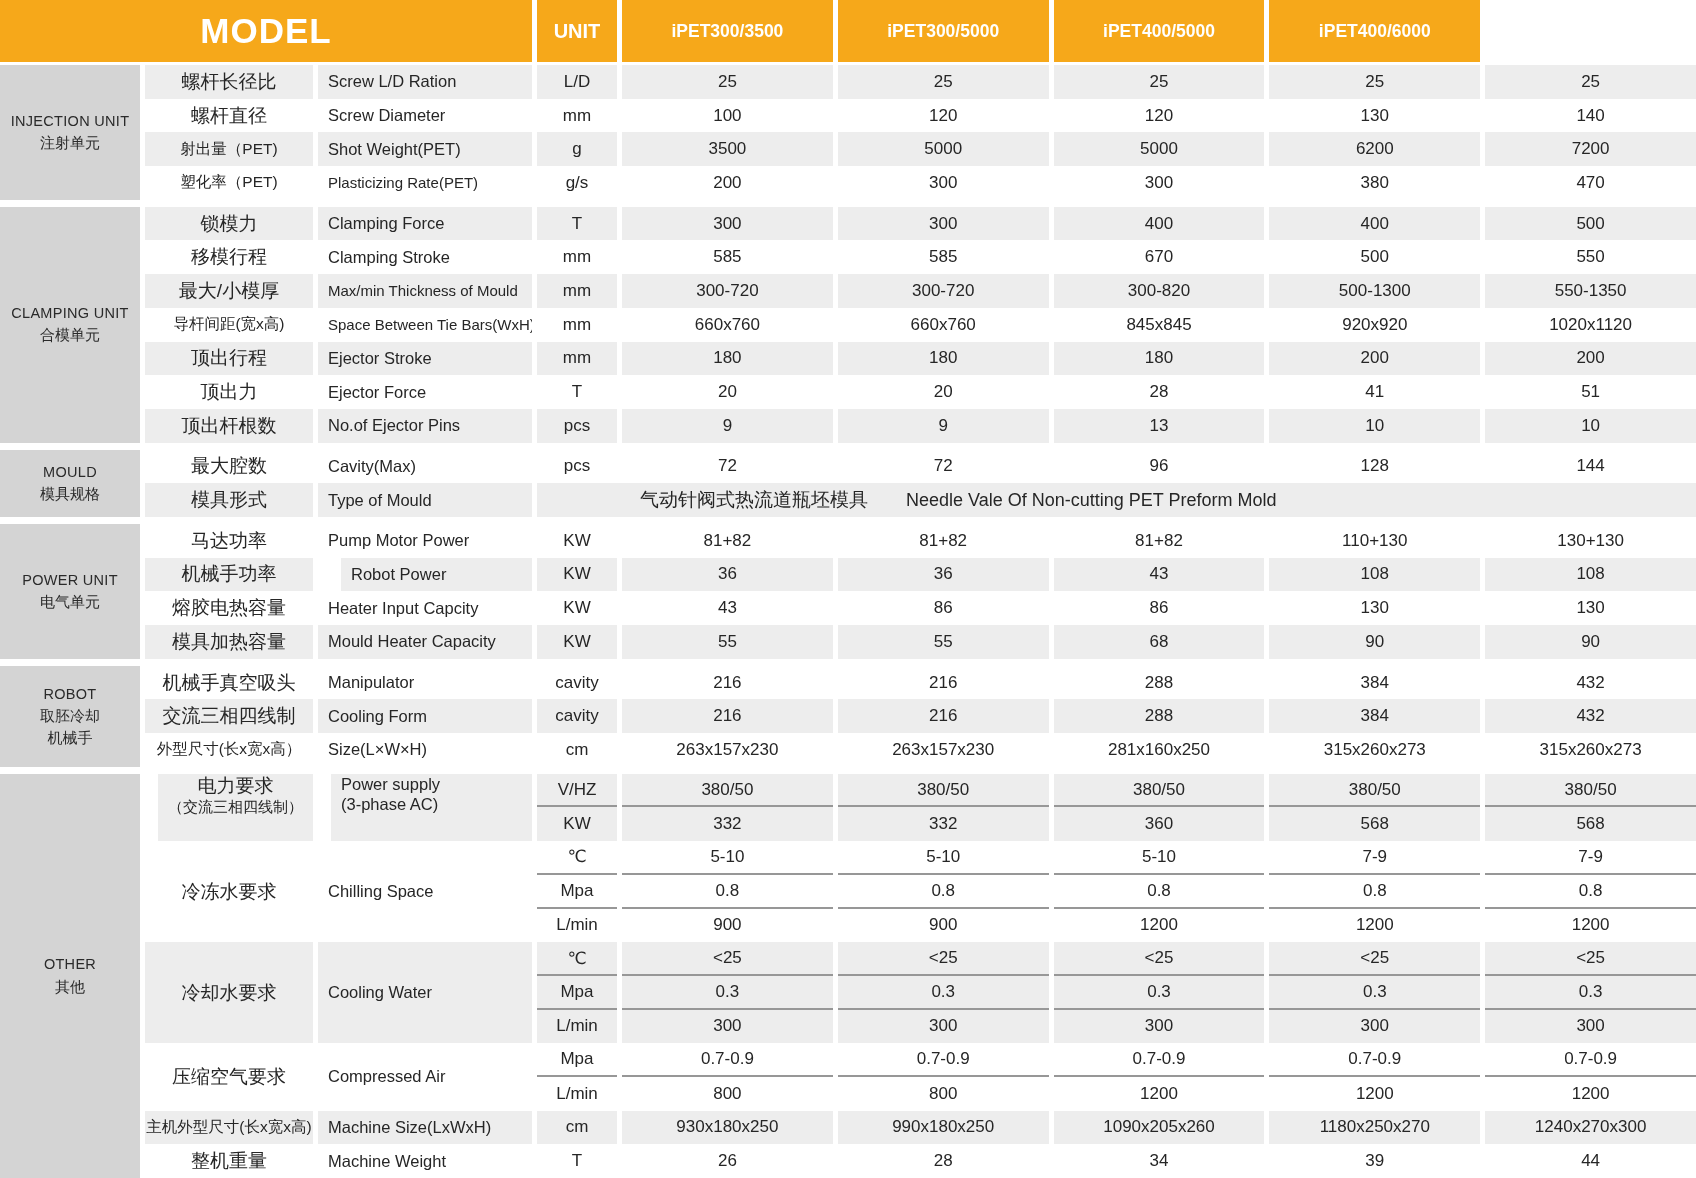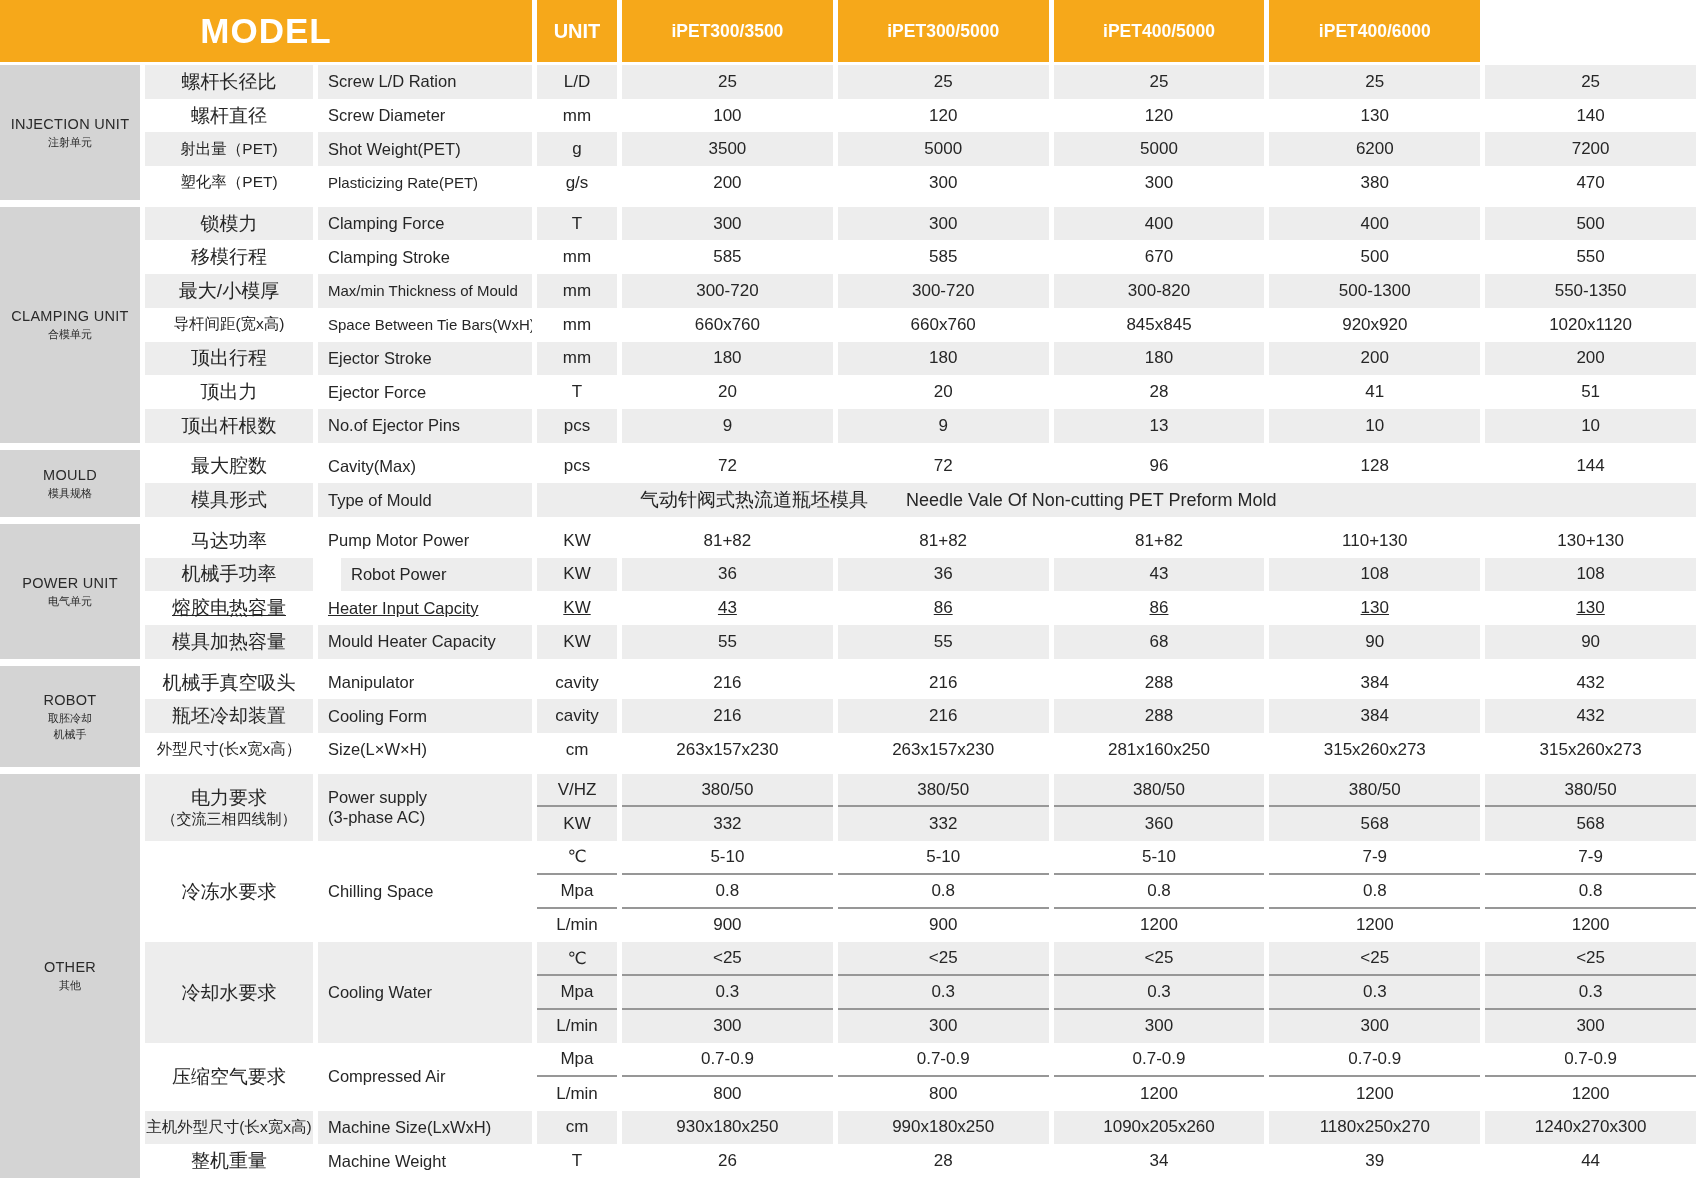--- a/index.html
+++ b/index.html
@@ -24,39 +24,39 @@
   .hcell.mcol{font-size:17.5px;}
   
   .tbody{display:flex;flex-direction:column;gap:7px;}
   .group{display:flex;gap:5px;}
   .group-label{
     flex:0 0 140px;background:var(--graycol);
     display:flex;flex-direction:column;align-items:center;justify-content:center;
     text-align:center;line-height:1.45;color:#2a2a2a;
   }
   .group-label .gl-en{font-size:14.5px;letter-spacing:.3px;}
-  .group-label .gl-zh{font-size:11px;}
+  .group-label .gl-zh{font-size:15px;}
   .rows{flex:1;display:flex;flex-direction:column;}
   .block{
     display:grid;grid-template-columns:168px 214px 80px repeat(5,1fr);
     column-gap:5px;background:#fff;
   }
   .cell{
     display:flex;align-items:center;justify-content:center;
     box-sizing:border-box;height:var(--rh);overflow:hidden;white-space:nowrap;
   }
   .block.g .cell{background:var(--stripe);}
   .block.w .cell{background:#fff;}
   .cell.zh{font-size:19px;}
   .cell.zh.small{font-size:15.5px;}
   .cell.en{justify-content:flex-start;padding-left:10px;font-size:16.5px;}
   .cell.en.small{font-size:15px;}
   .cell.unit{font-size:17px;}
   .cell.val{font-size:17px;}
-  .cell.multiline{flex-direction:column;justify-content:center;line-height:1.25;}
+  .cell.multiline{flex-direction:column;justify-content:flex-start;line-height:1.25;margin-left:13px;}
   .cell.multiline .l2{font-size:15px;}
   .cell.en.multiline{align-items:flex-start;}
   .cell.line{border-bottom:2px solid var(--ruleline);}
   .cell.spancell{
     grid-column:3 / -1;justify-content:flex-start;padding-left:103px;font-size:19px;
   }
   .cell.spancell .sp-en{margin-left:38px;font-size:18px;}
 </style>
 </head>
 <body>
@@ -243,21 +243,21 @@
         <div class="block g" style="grid-template-rows: repeat(1, var(--rh));">
           <div class="cell zh" style="grid-row: 1 / span 1; height: auto;">机械手功率</div>
           <div class="cell en" style="grid-row: 1 / span 1; height: auto; margin-left: 23px;">Robot Power</div>
           <div class="cell unit">KW</div>
           <div class="cell val">36</div>
           <div class="cell val">36</div>
           <div class="cell val">43</div>
           <div class="cell val">108</div>
           <div class="cell val">108</div>
         </div>
-        <div class="block w" style="grid-template-rows: repeat(1, var(--rh)); text-decoration: underline;">
+        <div class="block w" style="grid-template-rows: repeat(1, var(--rh));">
           <div class="cell zh" style="grid-row: 1 / span 1; height: auto;">熔胶电热容量</div>
           <div class="cell en" style="grid-row: 1 / span 1; height: auto;">Heater Input Capcity</div>
           <div class="cell unit">KW</div>
           <div class="cell val">43</div>
           <div class="cell val">86</div>
           <div class="cell val">86</div>
           <div class="cell val">130</div>
           <div class="cell val">130</div>
         </div>
         <div class="block g" style="grid-template-rows: repeat(1, var(--rh));">
@@ -283,21 +283,21 @@
           <div class="cell zh" style="grid-row: 1 / span 1; height: auto;">机械手真空吸头</div>
           <div class="cell en" style="grid-row: 1 / span 1; height: auto;">Manipulator</div>
           <div class="cell unit">cavity</div>
           <div class="cell val">216</div>
           <div class="cell val">216</div>
           <div class="cell val">288</div>
           <div class="cell val">384</div>
           <div class="cell val">432</div>
         </div>
         <div class="block g" style="grid-template-rows: repeat(1, var(--rh));">
-          <div class="cell zh" style="grid-row: 1 / span 1; height: auto;">瓶坯冷却装置</div>
+          <div class="cell zh" style="grid-row: 1 / span 1; height: auto;">交流三相四线制</div>
           <div class="cell en" style="grid-row: 1 / span 1; height: auto;">Cooling Form</div>
           <div class="cell unit">cavity</div>
           <div class="cell val">216</div>
           <div class="cell val">216</div>
           <div class="cell val">288</div>
           <div class="cell val">384</div>
           <div class="cell val">432</div>
         </div>
         <div class="block w" style="grid-template-rows: repeat(1, var(--rh));">
           <div class="cell zh small" style="grid-row: 1 / span 1; height: auto;">外型尺寸(长x宽x高）</div>

